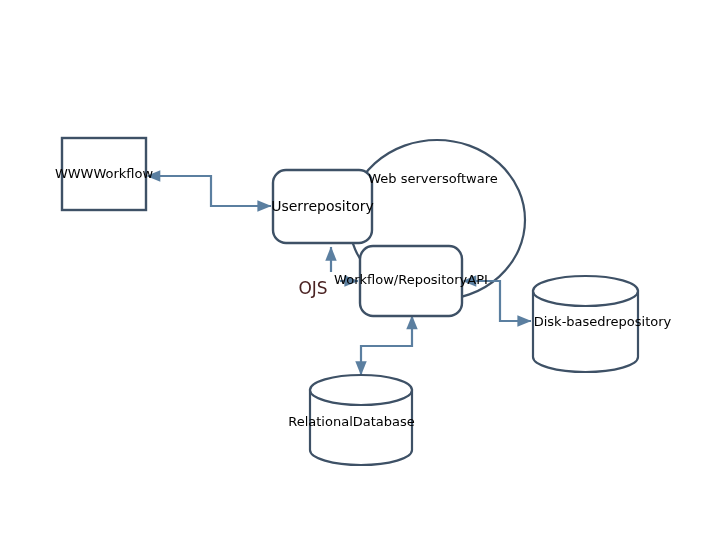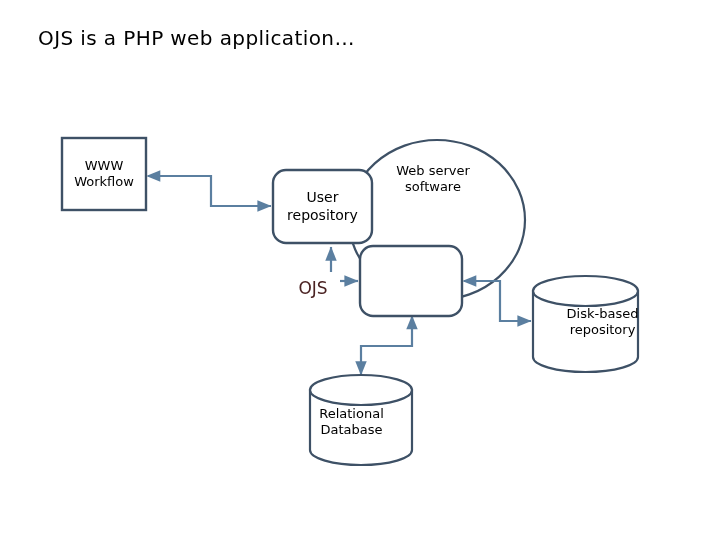--- a/index.html
+++ b/index.html
@@ -31,21 +31,21 @@
   #diagram-svg {
     position: absolute;
     left: 0;
     top: 0;
     width: 720px;
     height: 540px;
   }
   .node-label {
     position: absolute;
     display: flex;
-    flex-direction: column;
+    flex-direction: row;
     align-items: center;
     justify-content: center;
     text-align: center;
     color: #000000;
     font-size: 13px;
     line-height: 1.25;
     pointer-events: none;
   }
   .node-label span { display: block; white-space: nowrap; }
   #label-www-browser { left: 62px; top: 138px; width: 84px; height: 72px; }
@@ -67,21 +67,20 @@
     color: #4a2222;
     pointer-events: none;
     text-align: right;
   }
 </style>
 </head>
 <body>
 
 <div id="slide">
 
-  <div id="slide-title">OJS is a PHP web application…</div>
 
   <svg id="diagram-svg" viewBox="0 0 720 540" xmlns="http://www.w3.org/2000/svg">
     <defs>
       <marker id="arrEnd" markerWidth="7" markerHeight="7" refX="6.2" refY="3" orient="auto" markerUnits="strokeWidth">
         <path d="M0,0.4 L6.4,3 L0,5.6 Z" fill="#5b7fa0"></path>
       </marker>
       <marker id="arrStart" markerWidth="7" markerHeight="7" refX="0.8" refY="3" orient="auto" markerUnits="strokeWidth">
         <path d="M6.4,0.4 L0,3 L6.4,5.6 Z" fill="#5b7fa0"></path>
       </marker>
     </defs>
@@ -141,20 +140,25 @@
   <div class="node-label" id="label-user-interface">
     <span>User</span>
     <span>repository</span>
   </div>
 
   <div class="node-label" id="label-web-server">
     <span>Web server</span>
     <span>software</span>
   </div>
 
+  <div class="node-label" id="label-workflow-api">
+    <span>Workflow/</span>
+    <span>Repository</span>
+    <span>API</span>
+  </div>
 
   <div class="node-label" id="label-disk-repository">
     <span>Disk-based</span>
     <span>repository</span>
   </div>
 
   <div class="node-label" id="label-relational-db">
     <span>Relational</span>
     <span>Database</span>
   </div>

